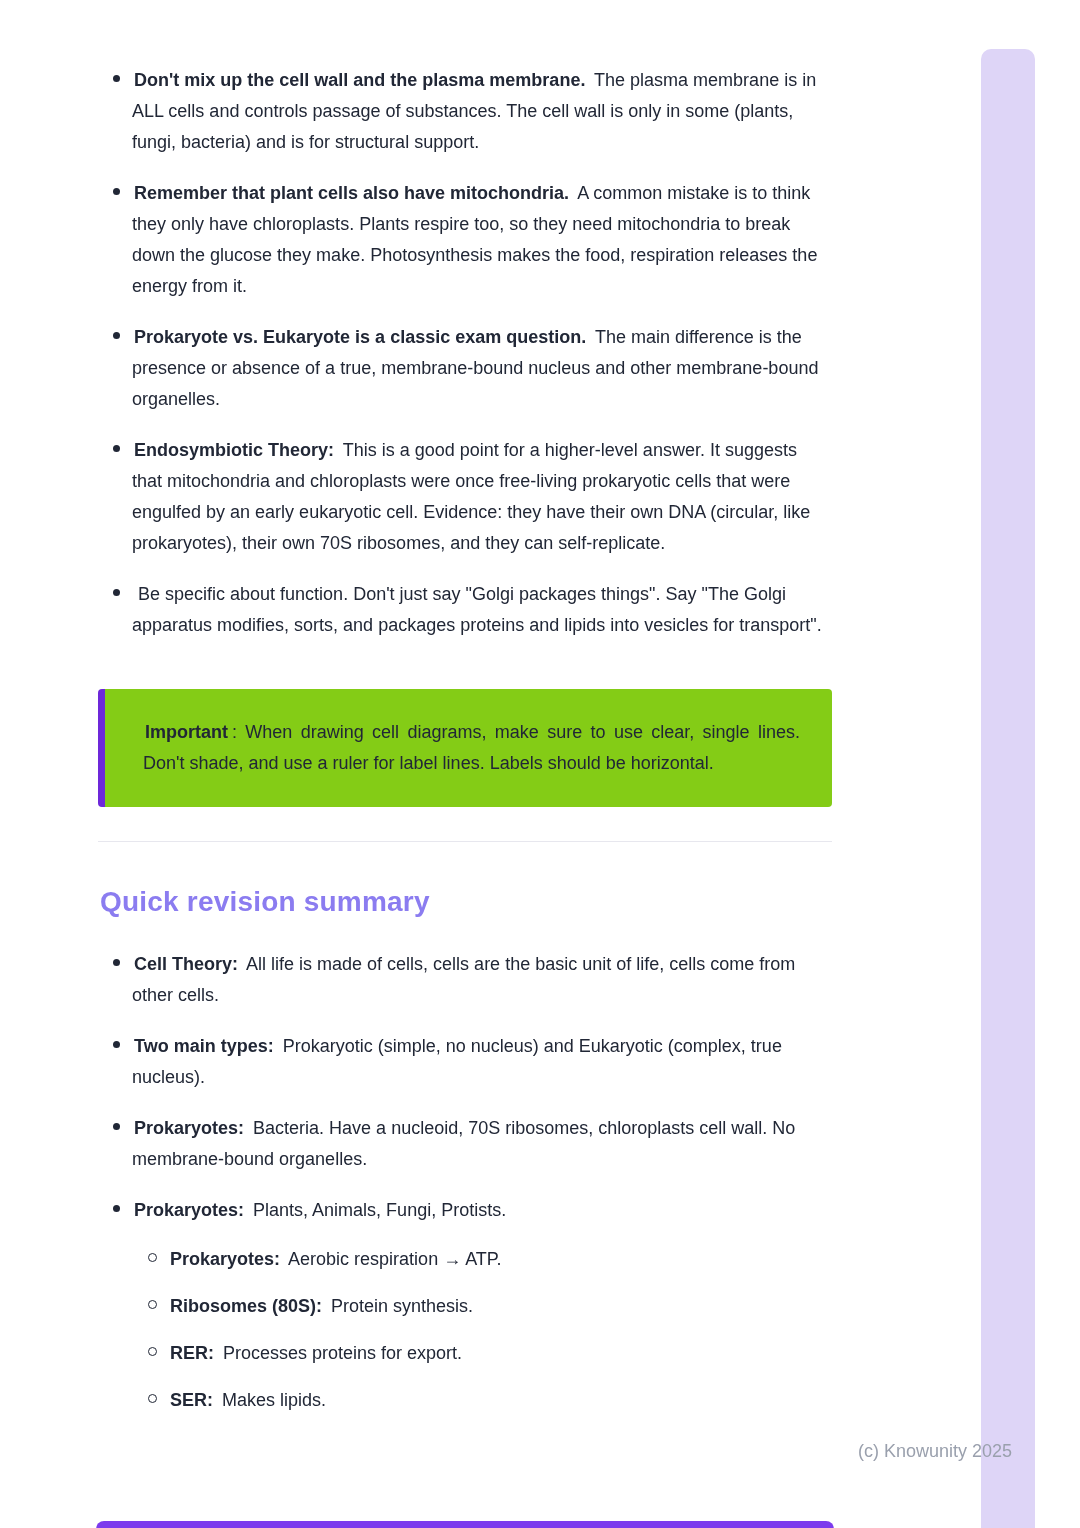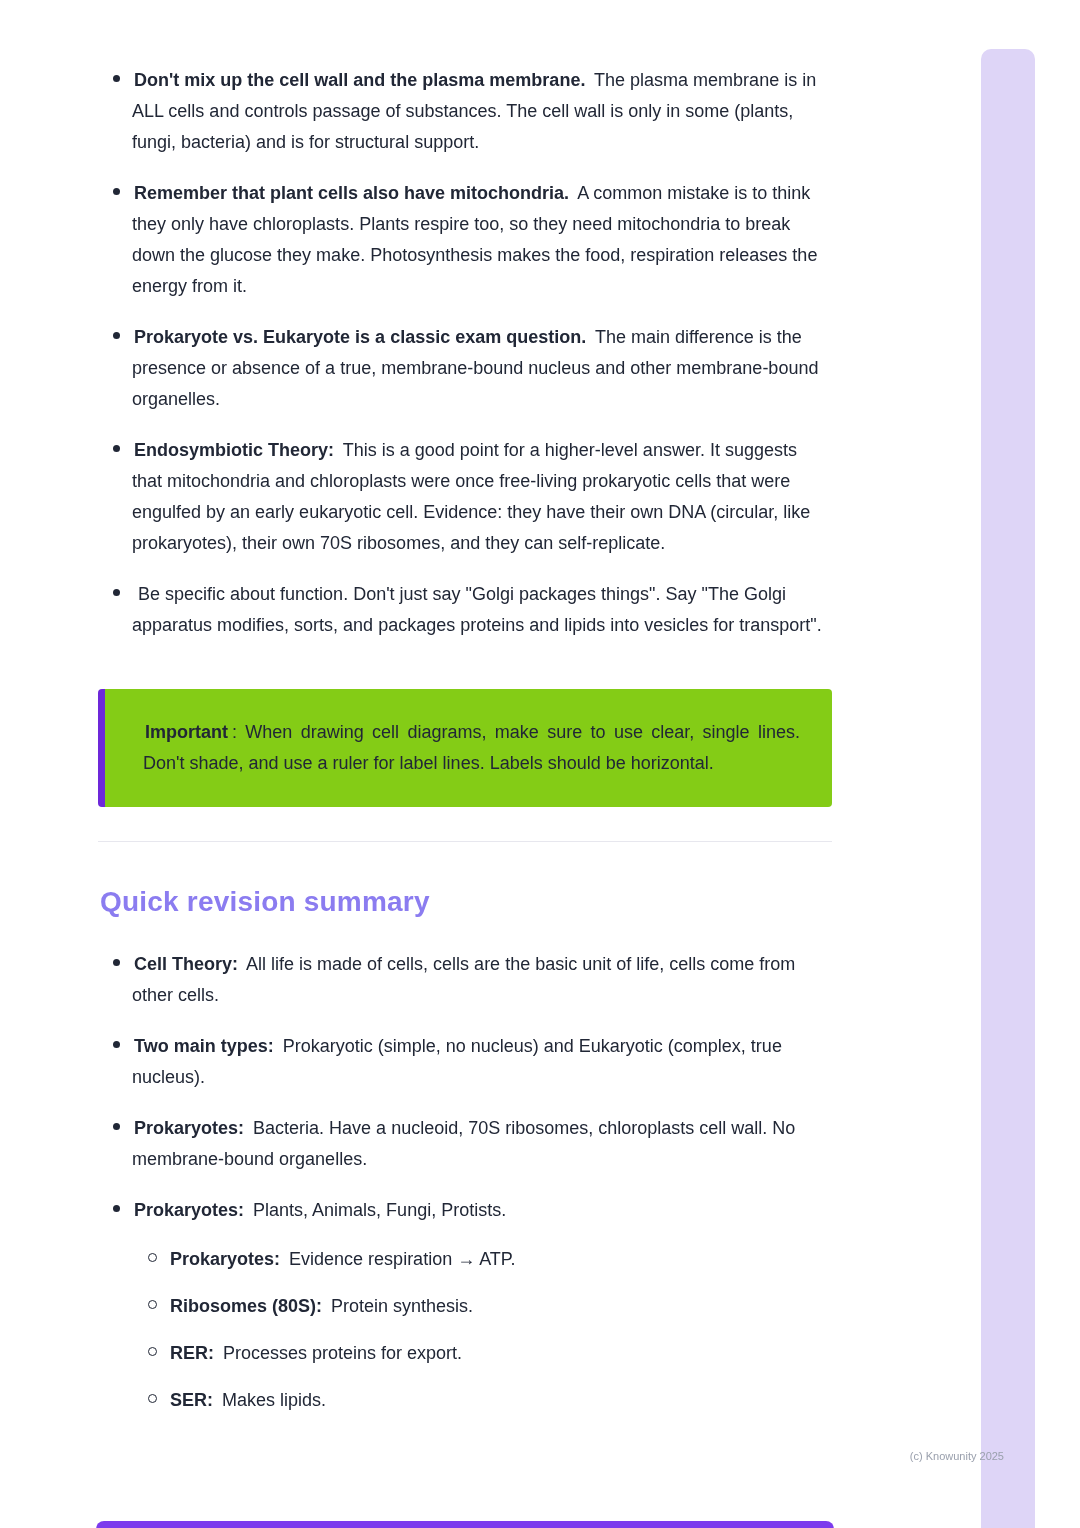--- a/index.html
+++ b/index.html
@@ -88,23 +88,23 @@
     margin-top: 38px;
     margin-bottom: 26px;
     font-size: 28px;
     font-weight: bold;
     color: #8b7cf0;
     letter-spacing: 0.2px;
   }
 
   .footer-credit {
     position: absolute;
-    right: 78px;
+    right: 70px;
     bottom: 68px;
-    font-size: 11px;
+    font-size: 18px;
     color: #9aa0ad;
   }
 
   .bottom-bar {
     position: absolute;
     left: 92px;
     bottom: 0;
     width: 738px;
     height: 11px;
     background: #7c3aed;
@@ -155,21 +155,21 @@
       <li>
         <span class="b">Two main types:</span><span> Prokaryotic (simple, no nucleus) and Eukaryotic (complex, true nucleus).</span>
       </li>
       <li>
         <span class="b">Prokaryotes:</span><span> Bacteria. Have a nucleoid, 70S ribosomes, chloroplasts cell wall. No membrane-bound organelles.</span>
       </li>
       <li>
         <span class="b">Prokaryotes:</span><span> Plants, Animals, Fungi, Protists.</span>
         <ul class="sub">
           <li>
-            <span class="b">Prokaryotes:</span><span> Evidence respiration → ATP.</span>
+            <span class="b">Prokaryotes:</span><span> Aerobic respiration → ATP.</span>
           </li>
           <li>
             <span class="b">Ribosomes (80S):</span><span> Protein synthesis.</span>
           </li>
           <li>
             <span class="b">RER:</span><span> Processes proteins for export.</span>
           </li>
           <li>
             <span class="b">SER:</span><span> Makes lipids.</span>
           </li>

